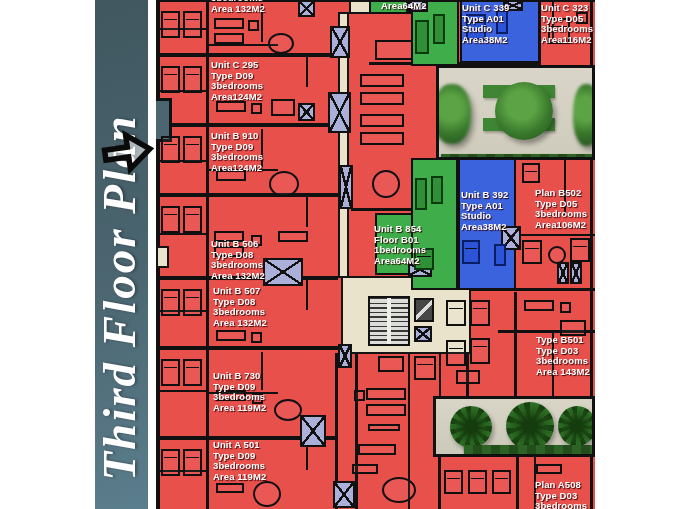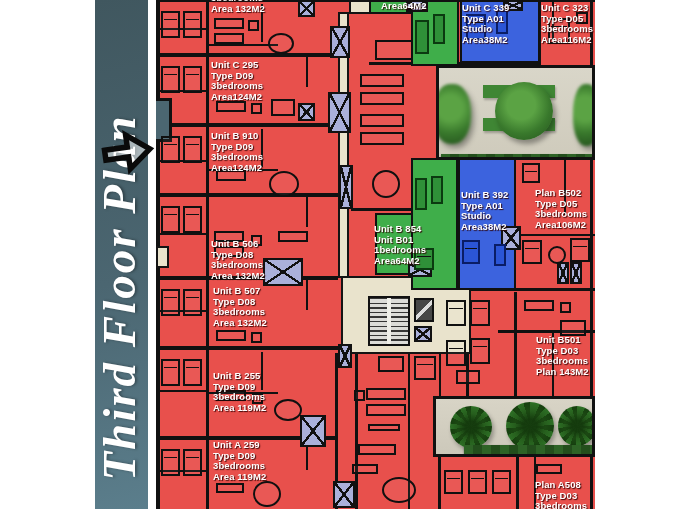--- a/index.html
+++ b/index.html
@@ -279,21 +279,21 @@
         <div class="lbl-line">Area124M2</div>
       </div>
     <div class="unit-label" style="left:55px;top:207px;margin-top:32px;">
         <div class="lbl-line">Unit B 506</div>
         <div class="lbl-line">Type D08</div>
         <div class="lbl-line">3bedrooms</div>
         <div class="lbl-line">Area 132M2</div>
       </div>
     <div class="unit-label" style="left:218px;top:224px;">
         <div class="lbl-line">Unit B 854</div>
-        <div class="lbl-line">Unit B01</div>
+        <div class="lbl-line">Floor B01</div>
         <div class="lbl-line">1bedrooms</div>
         <div class="lbl-line">Area64M2</div>
       </div>
     <div class="unit-label" style="left:305px;top:190px;">
         <div class="lbl-line">Unit B 392</div>
         <div class="lbl-line">Type A01</div>
         <div class="lbl-line">Studio</div>
         <div class="lbl-line">Area38M2</div>
       </div>
     <div class="unit-label" style="left:379px;top:188px;">
@@ -302,33 +302,33 @@
         <div class="lbl-line">3bedrooms</div>
         <div class="lbl-line">Area106M2</div>
       </div>
     <div class="unit-label" style="left:57px;top:286px;">
         <div class="lbl-line">Unit B 507</div>
         <div class="lbl-line">Type D08</div>
         <div class="lbl-line">3bedrooms</div>
         <div class="lbl-line">Area 132M2</div>
       </div>
     <div class="unit-label" style="left:380px;top:335px;">
-        <div class="lbl-line">Unit B501</div>
+        <div class="lbl-line">Type B501</div>
         <div class="lbl-line">Type D03</div>
         <div class="lbl-line">3bedrooms</div>
-        <div class="lbl-line">Plan 143M2</div>
+        <div class="lbl-line">Area 143M2</div>
       </div>
     <div class="unit-label" style="left:57px;top:371px;">
-        <div class="lbl-line">Unit B 255</div>
+        <div class="lbl-line">Unit B 730</div>
         <div class="lbl-line">Type D09</div>
         <div class="lbl-line">3bedrooms</div>
         <div class="lbl-line">Area 119M2</div>
       </div>
     <div class="unit-label" style="left:57px;top:440px;">
-        <div class="lbl-line">Unit A 259</div>
+        <div class="lbl-line">Unit A 501</div>
         <div class="lbl-line">Type D09</div>
         <div class="lbl-line">3bedrooms</div>
         <div class="lbl-line">Area 119M2</div>
       </div>
     <div class="unit-label" style="left:379px;top:480px;">
         <div class="lbl-line">Plan A508</div>
         <div class="lbl-line">Type D03</div>
         <div class="lbl-line">3bedrooms</div>
       </div>
   </div>

